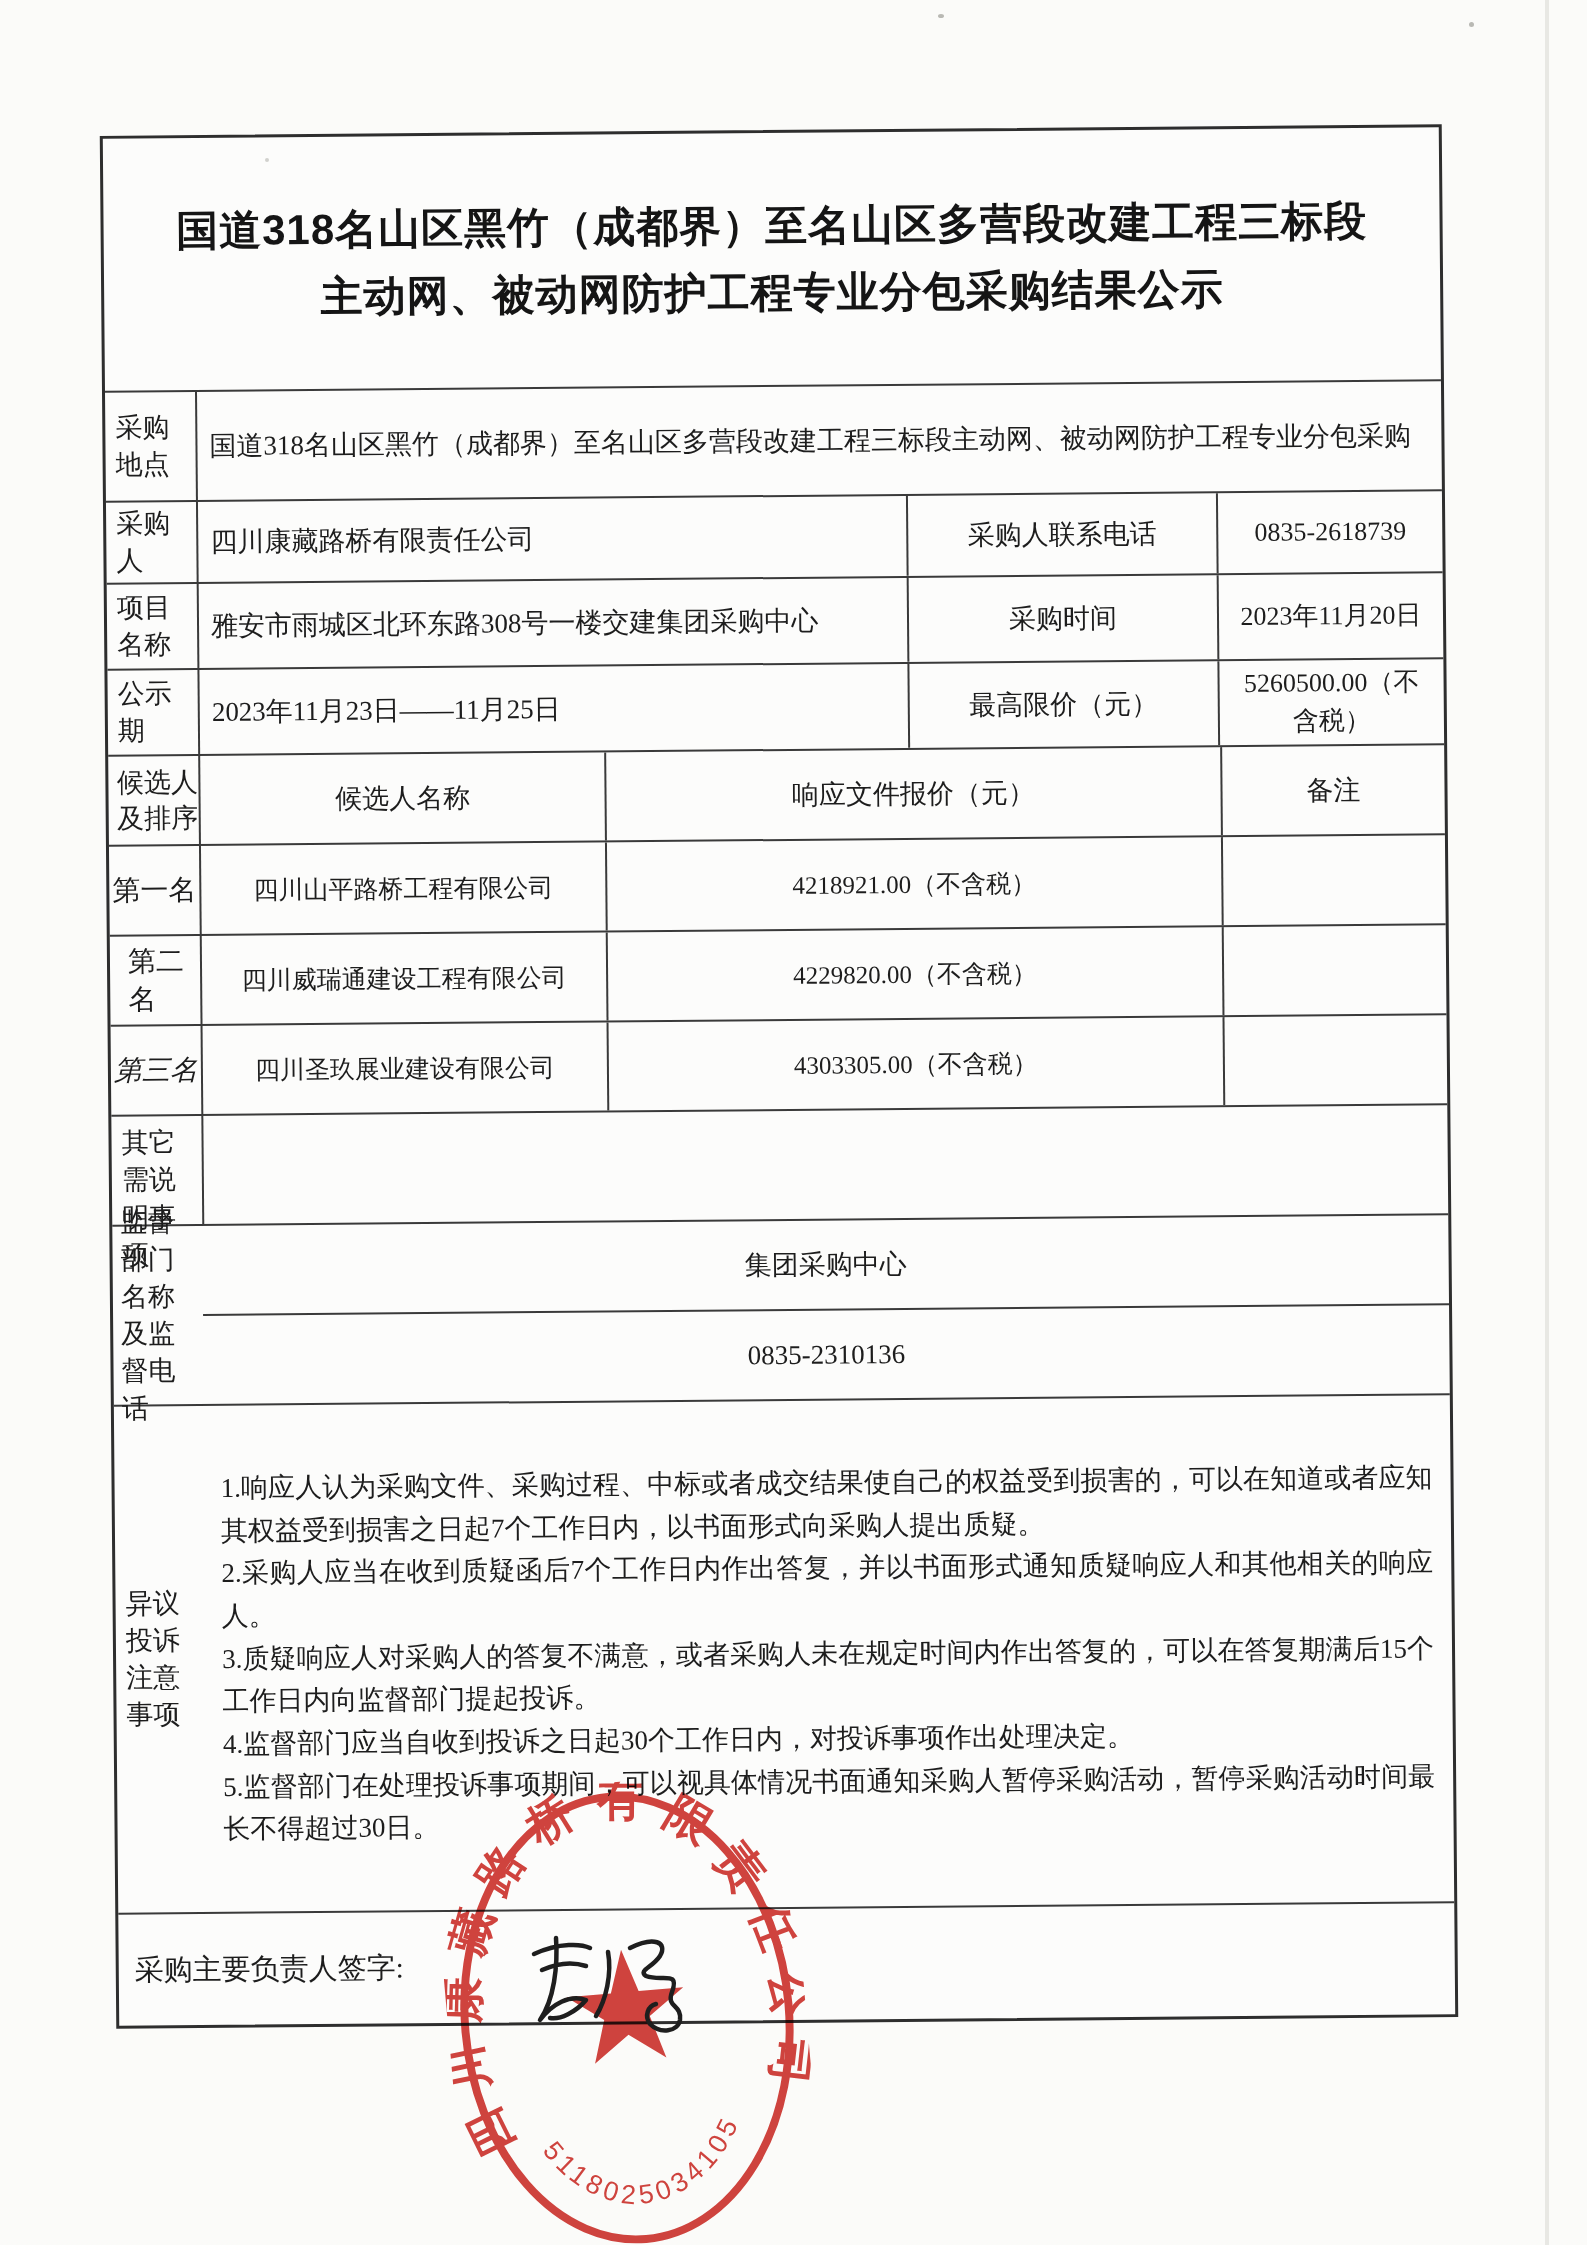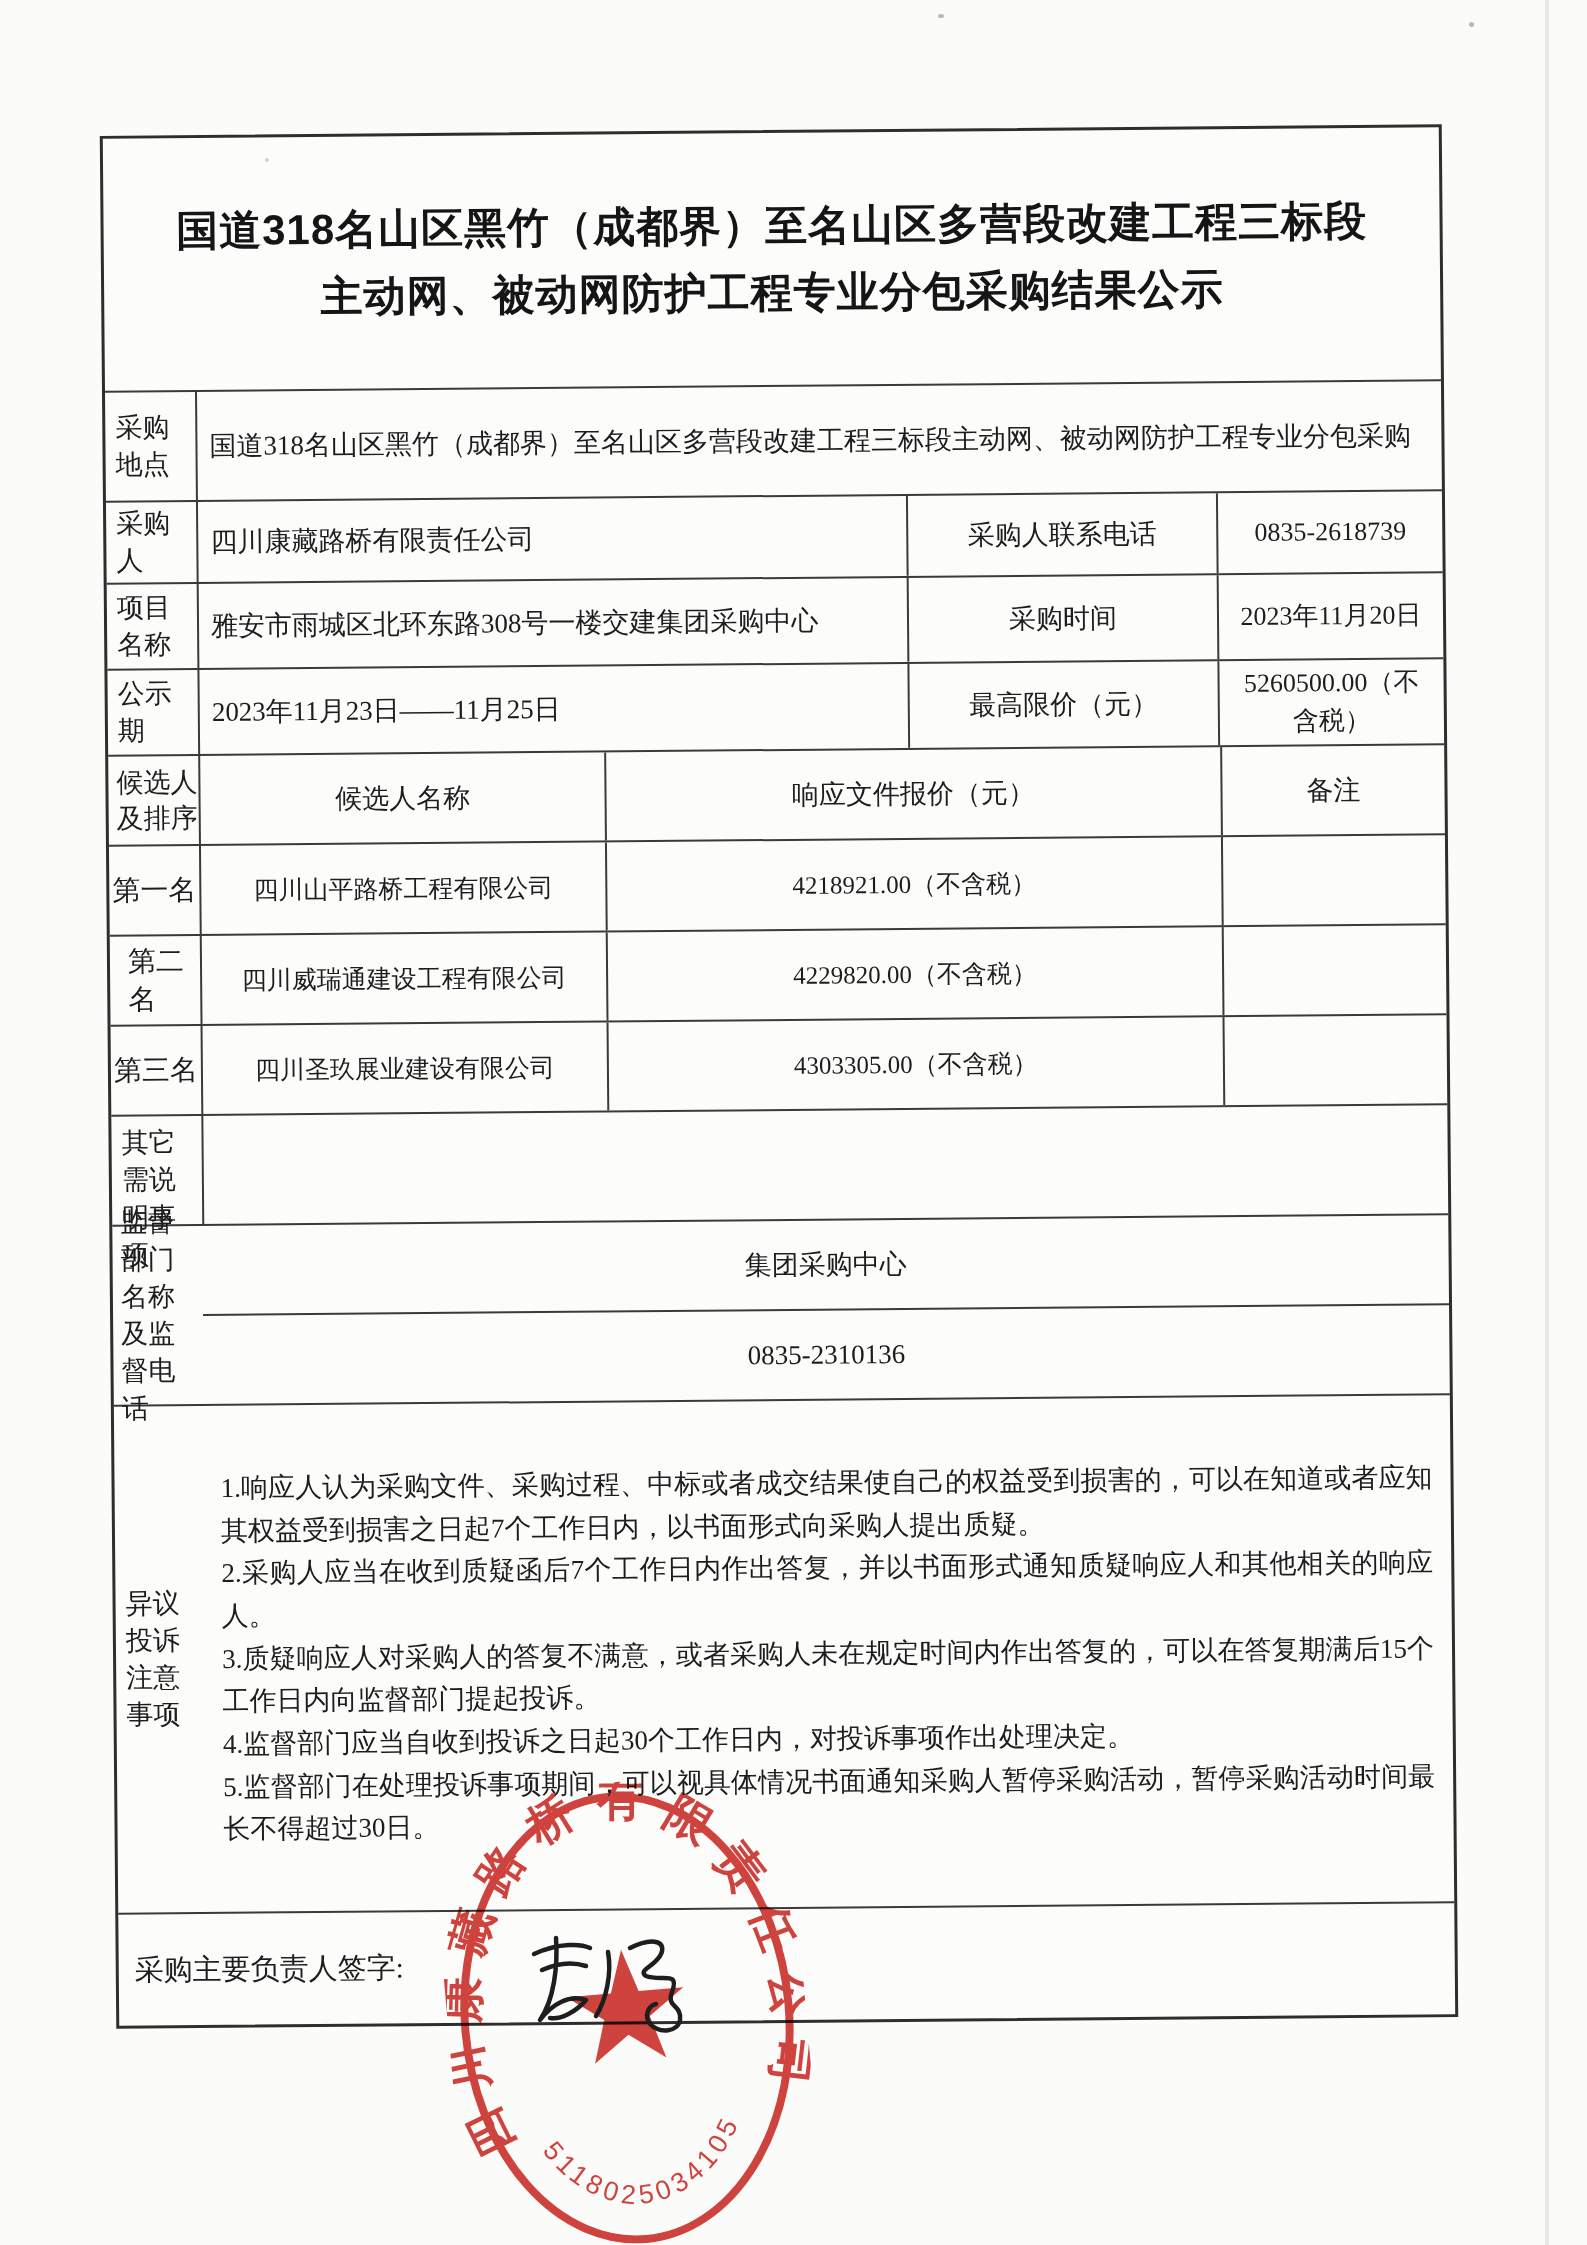--- a/index.html
+++ b/index.html
@@ -42,21 +42,21 @@
   .c-name{width:406px;flex:none;justify-content:center;text-align:center;font-size:25px;padding:2px 8px;}
   .c-bid{width:616px;flex:none;justify-content:center;text-align:center;font-size:25px;}
   .c-remark{flex:1;}
   .title-cell{
     width:100%;justify-content:center;text-align:center;
     font-family:"Liberation Sans","DejaVu Sans",sans-serif;
     font-weight:bold;font-size:42px;line-height:1.6;letter-spacing:1px;
     padding:10px 56px;color:#151515;
   }
   .hdr-cell{justify-content:center;text-align:center;font-size:27px;}
-  .hdr-rank{justify-content:flex-start;text-align:left;padding-left:8px;}
+  .hdr-rank{justify-content:flex-start;text-align:center;padding-left:8px;}
   .sup-right{flex:1;display:flex;flex-direction:column;}
   .sup-half{flex:1;display:flex;align-items:center;justify-content:center;
     font-size:27px;box-sizing:border-box;}
   .sup-half + .sup-half{border-top:2px solid #3a3a3a;}
   .obj-content{flex:1;display:flex;flex-direction:column;justify-content:center;
     padding:10px 18px 10px 16px;font-size:27px;line-height:1.58;}
   .obj-content div{text-align:justify;}
   .sign-row .cell{width:100%;padding-left:16px;font-size:29px;}
   .sign-label{flex:none;}
   
@@ -118,21 +118,21 @@
     <div class="cell c-bid">4218921.00（不含税）</div>
     <div class="cell c-remark"></div>
   </div>
   <div class="row h-cand">
     <div class="cell c-rank" style="justify-content:center;padding-left:18px;">第二名</div>
     <div class="cell c-name">四川威瑞通建设工程有限公司</div>
     <div class="cell c-bid">4229820.00（不含税）</div>
     <div class="cell c-remark"></div>
   </div>
   <div class="row h-cand">
-    <div class="cell c-rank" style="justify-content:center;padding-left:0;">第三名</div>
+    <div class="cell c-rank" style="justify-content:center;padding-left:0;font-style:italic;">第三名</div>
     <div class="cell c-name">四川圣玖展业建设有限公司</div>
     <div class="cell c-bid">4303305.00（不含税）</div>
     <div class="cell c-remark"></div>
   </div>
 
   <div class="row h-other">
     <div class="cell c-label" style="align-items:flex-start;padding-top:8px;">其它需说明事项</div>
     <div class="cell" style="flex:1;"></div>
   </div>
 

